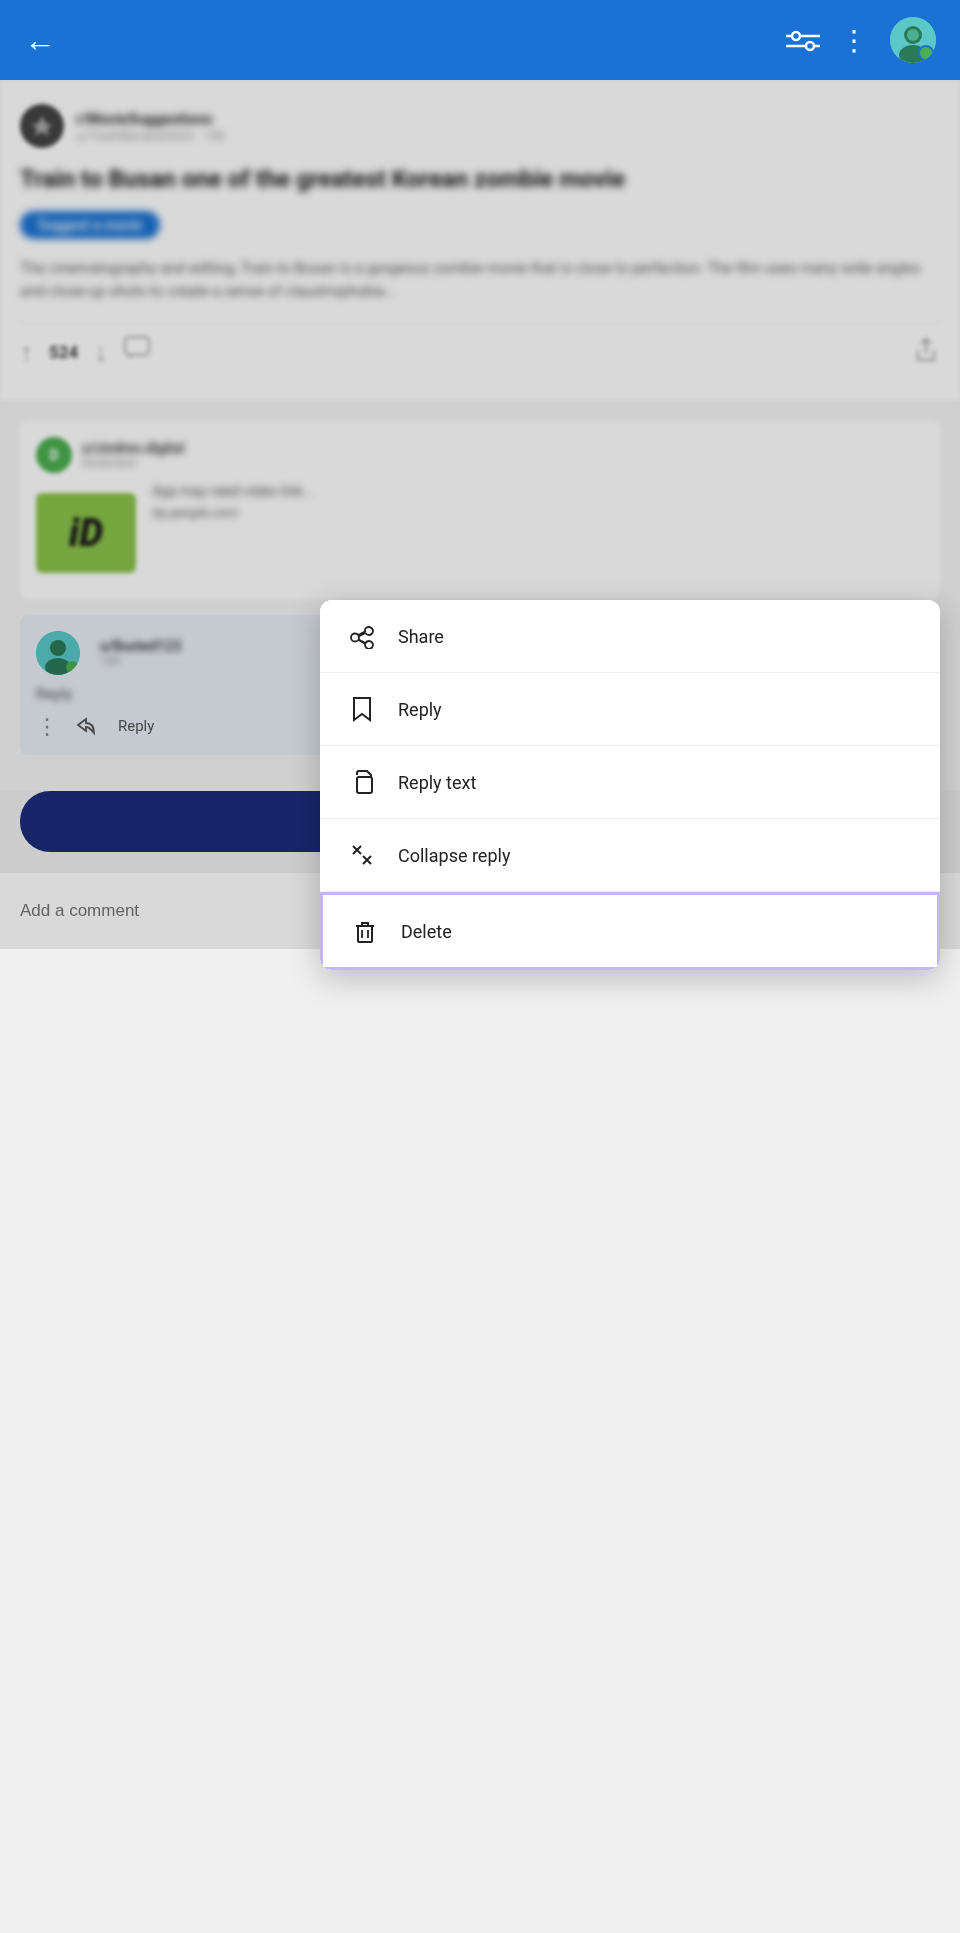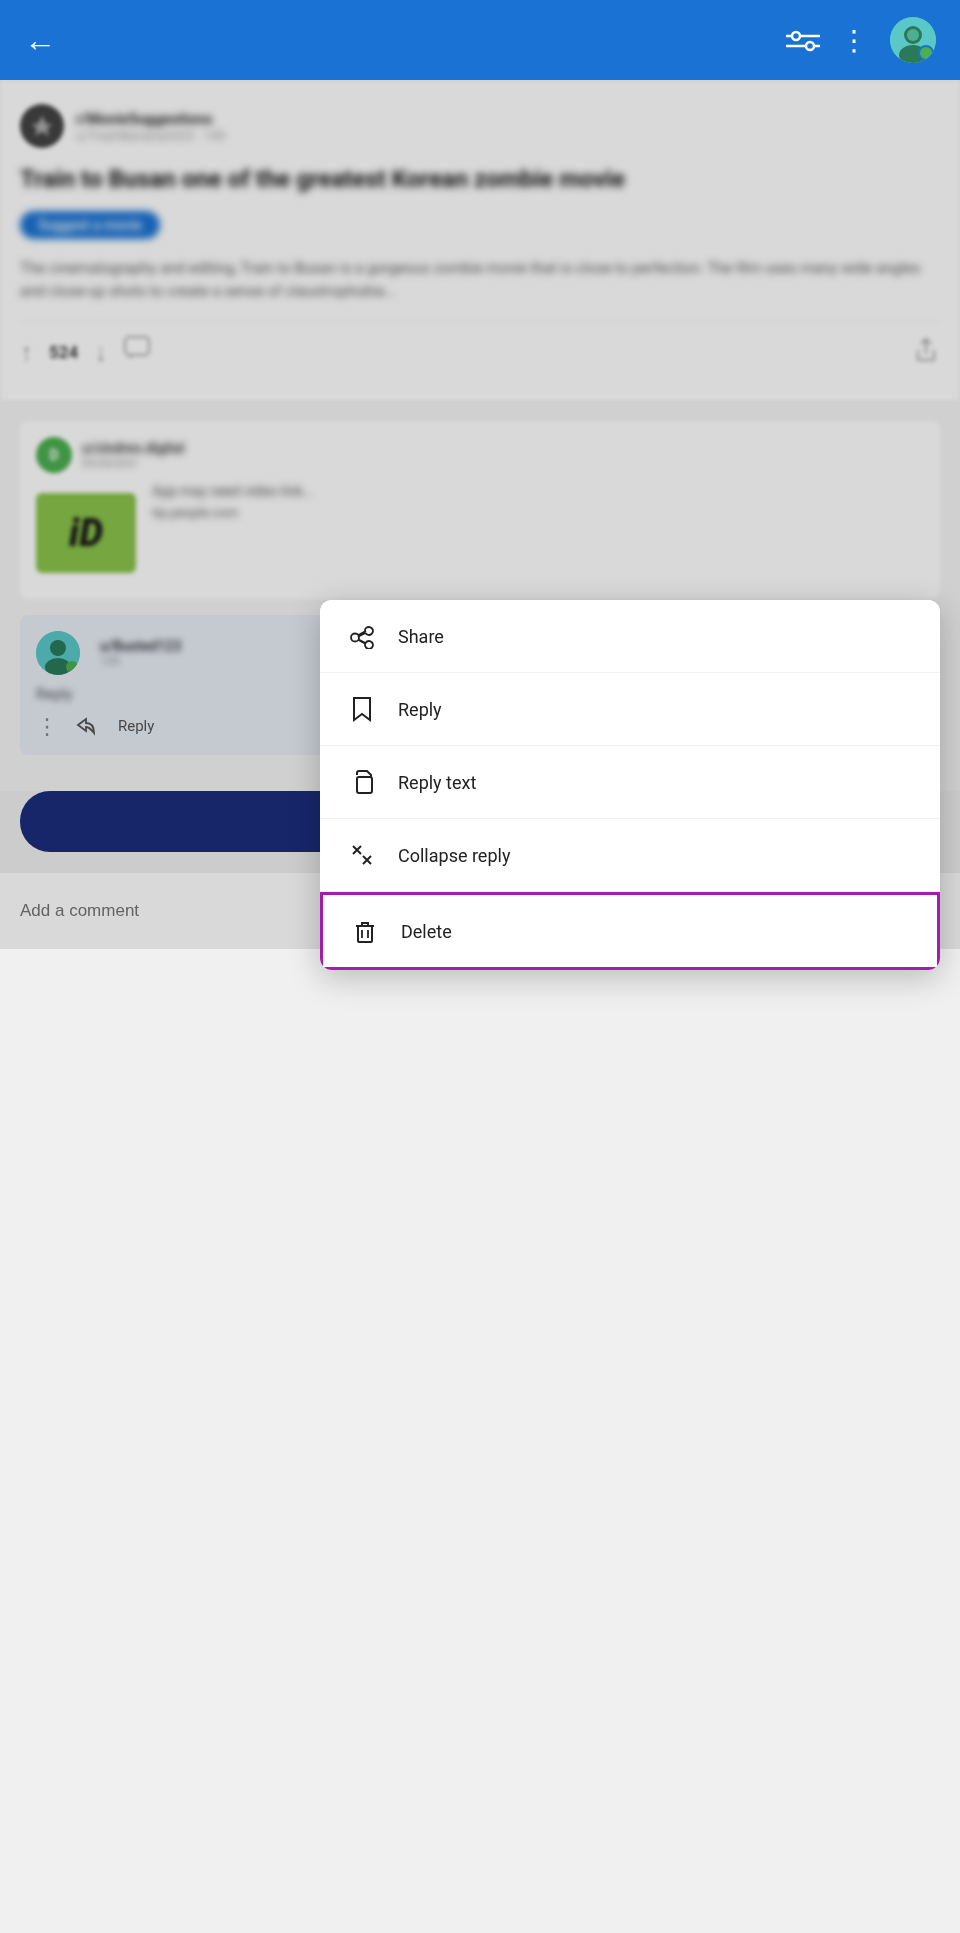--- a/index.html
+++ b/index.html
@@ -352,21 +352,21 @@
       font-size: 18px;
       color: #222;
       cursor: pointer;
       border-bottom: 1px solid #f0f0f0;
       background: white;
     }
     .menu-item:last-child {
       border-bottom: none;
     }
     .menu-item.delete-item {
-      border: 3px solid #a21caf;
+      border: 3px solid #c4b5fd;
       border-radius: 0;
     }
     .menu-icon {
       width: 28px;
       height: 28px;
       display: flex;
       align-items: center;
       justify-content: center;
       flex-shrink: 0;
     }

